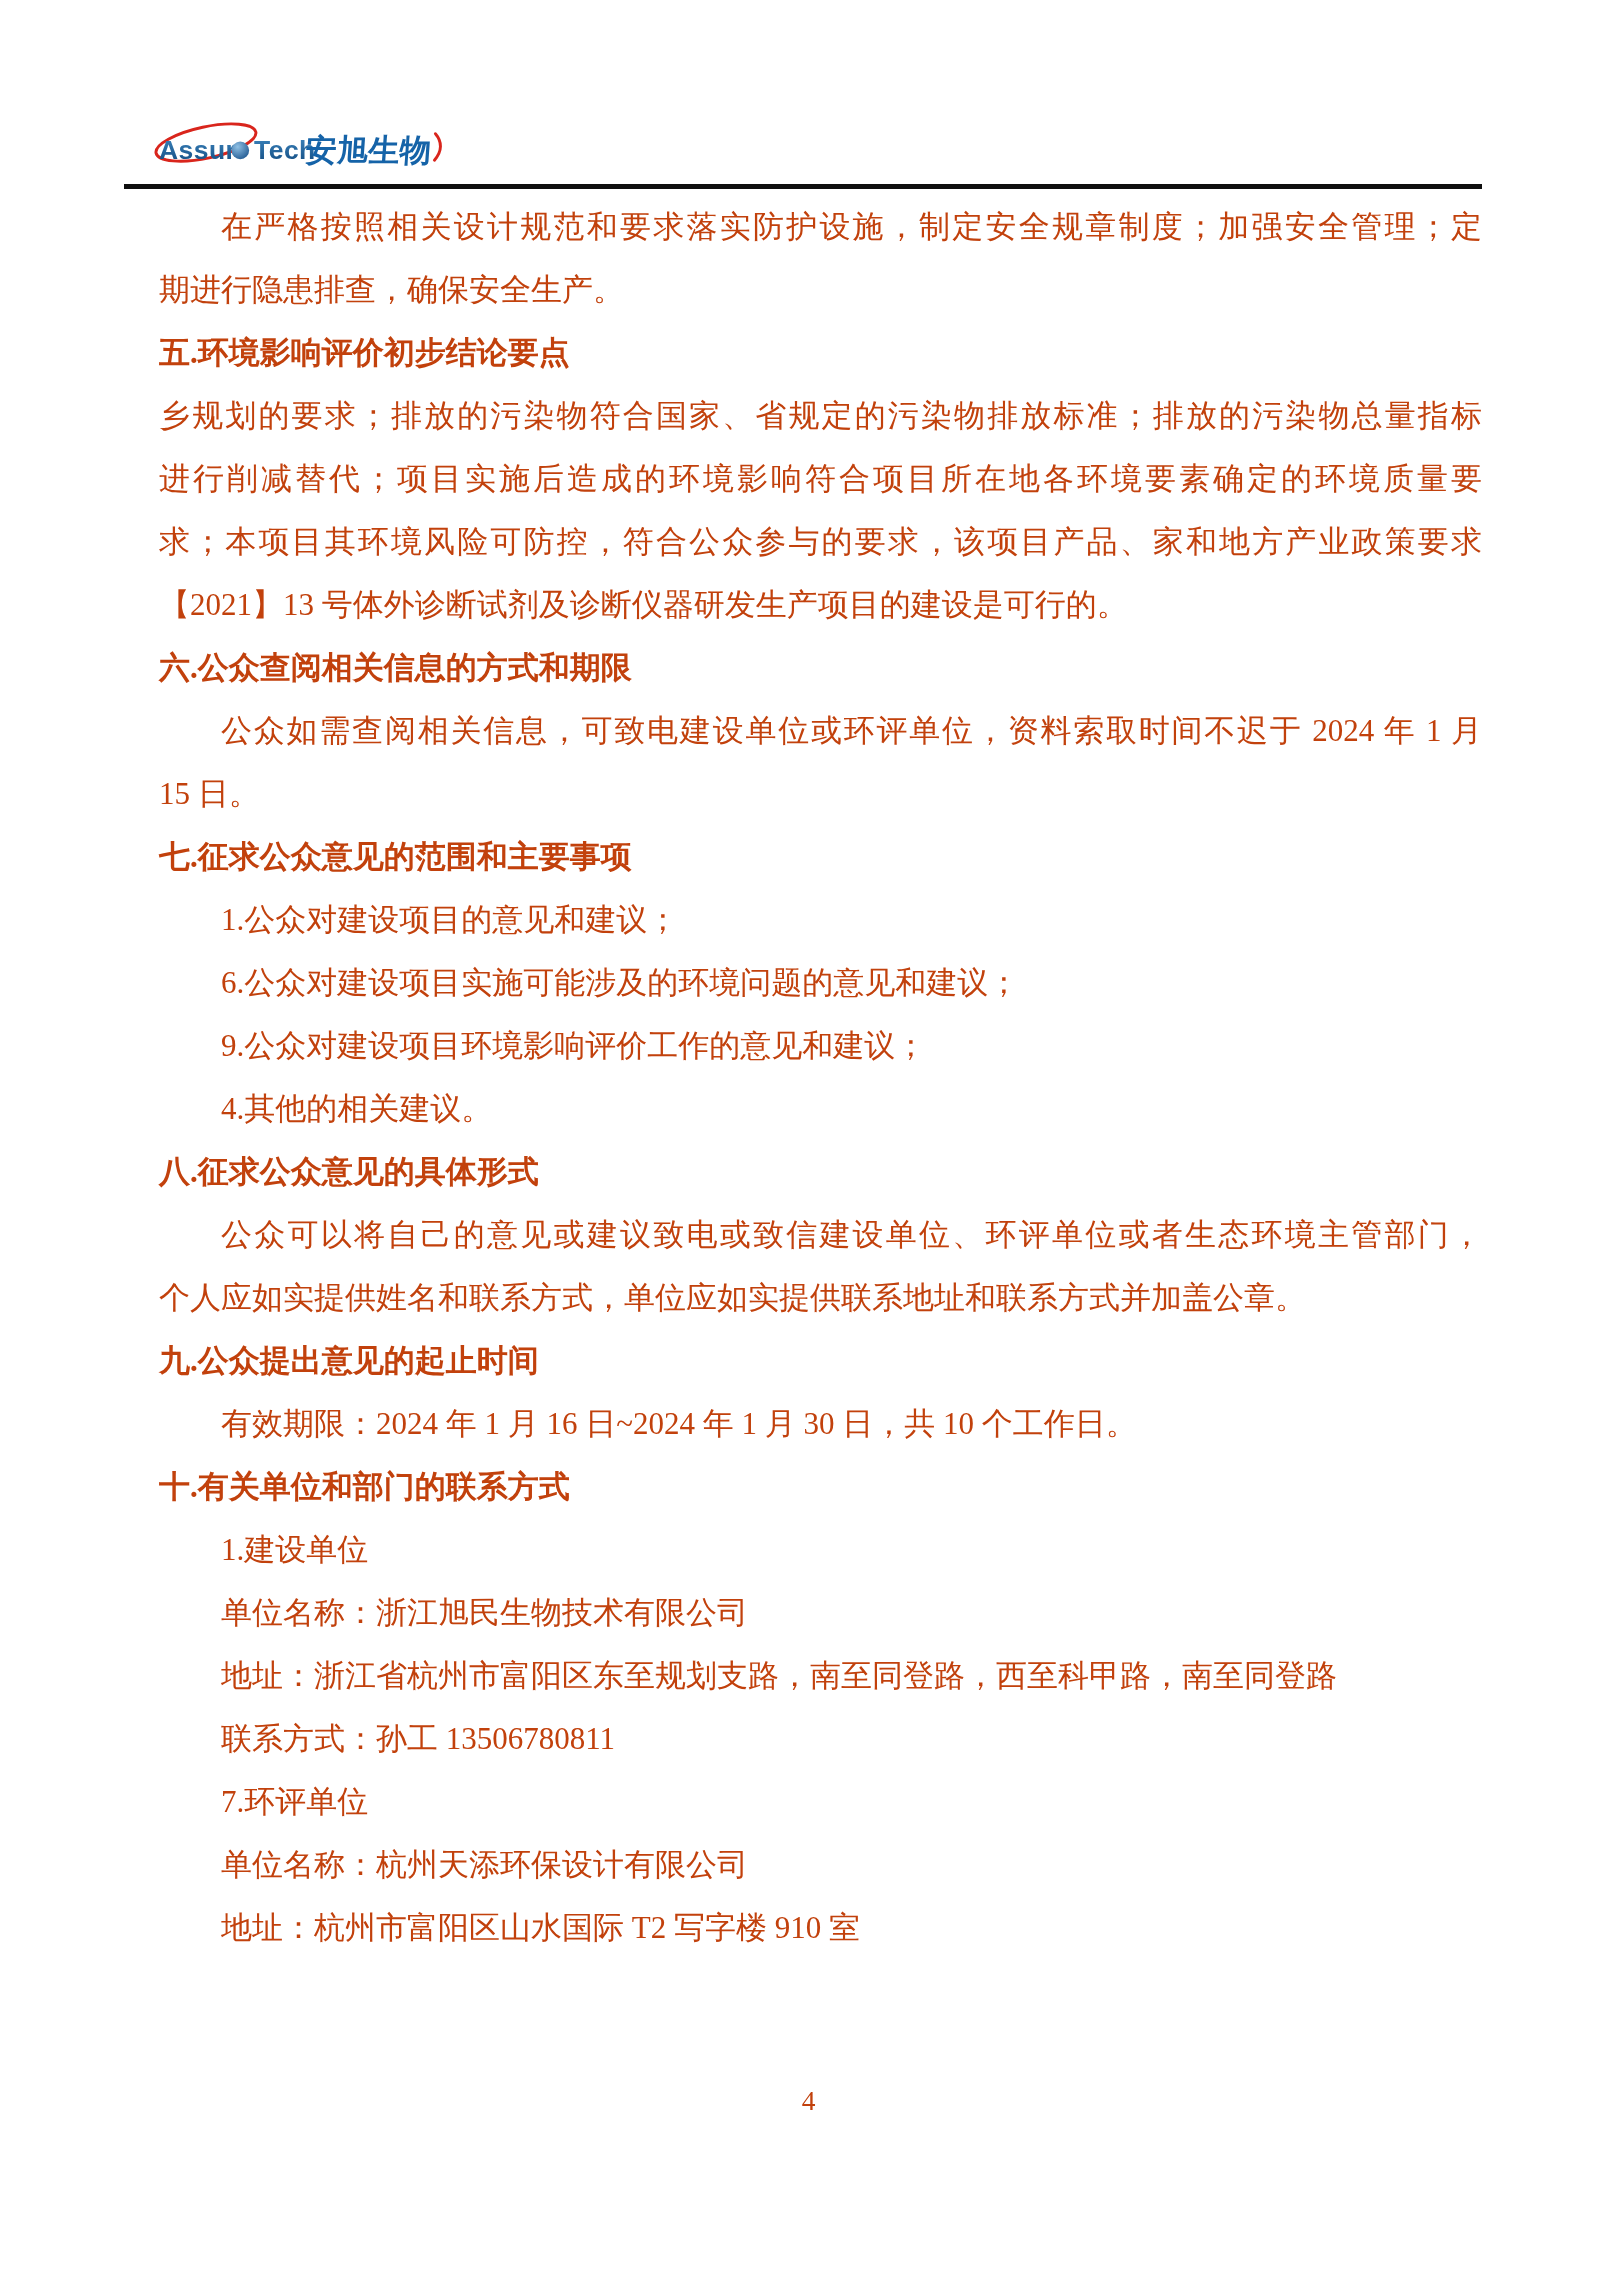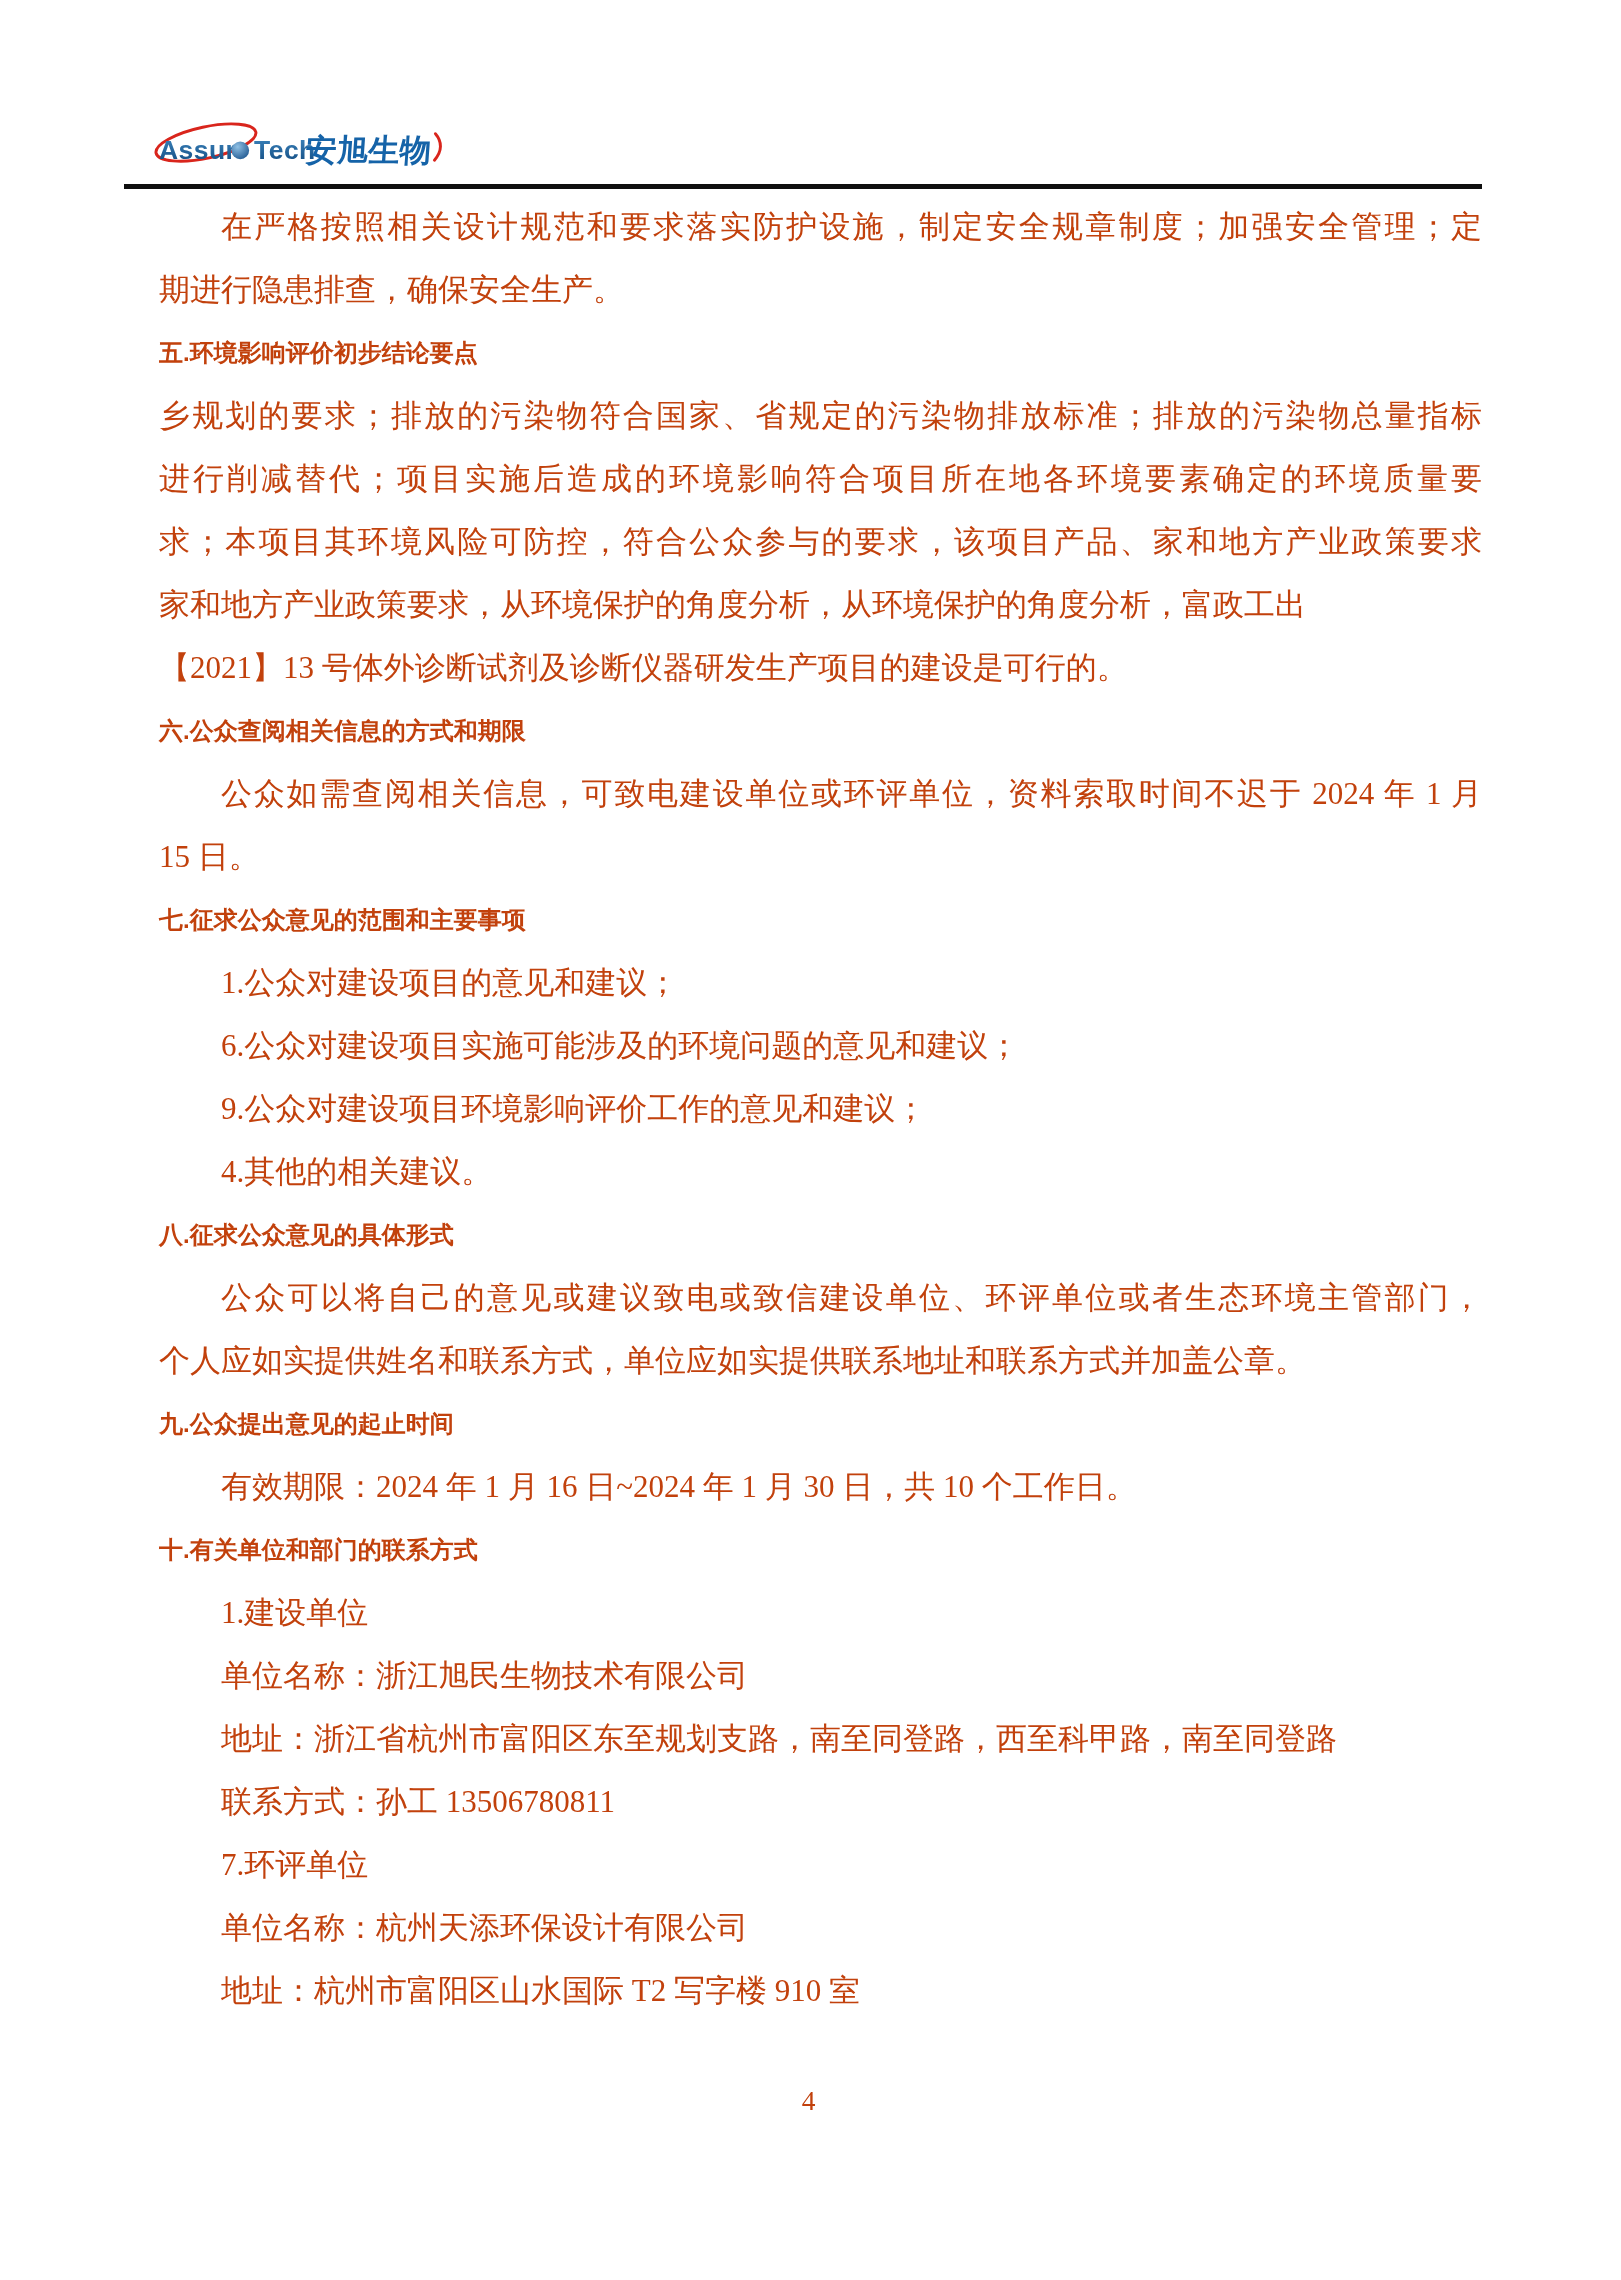--- a/index.html
+++ b/index.html
@@ -33,23 +33,23 @@
   .line {
     display:block;
     height:63px; line-height:63px;
     font-size:31px;
     white-space:normal;
     text-align:left;
   }
   .ind  { text-indent:2em; }
   .fill { text-align:justify; text-align-last:justify; }
   .h {
-    font-family:Liberation Sans, sans-serif;
+    font-family:Liberation Serif, serif;
     font-weight:bold;
-    font-size:24px;
+    font-size:31px;
   }
 
   .page-number {
     position:absolute; left:147px; top:2070px;
     width:1323px; height:63px; line-height:63px;
     text-align:center; font-size:27.4px;
   }
 </style>
 </head>
 <body>
@@ -77,21 +77,20 @@
 
   <div class="header-rule"></div>
 
   <div class="content">
     <div class="line ind fill">在严格按照相关设计规范和要求落实防护设施，制定安全规章制度；加强安全管理；定</div>
     <div class="line">期进行隐患排查，确保安全生产。</div>
     <div class="line h">五.环境影响评价初步结论要点</div>
     <div class="line fill">乡规划的要求；排放的污染物符合国家、省规定的污染物排放标准；排放的污染物总量指标</div>
     <div class="line fill">进行削减替代；项目实施后造成的环境影响符合项目所在地各环境要素确定的环境质量要</div>
     <div class="line fill">求；本项目其环境风险可防控，符合公众参与的要求，该项目产品、家和地方产业政策要求</div>
-    <div class="line">家和地方产业政策要求，从环境保护的角度分析，从环境保护的角度分析，富政工出</div>
     <div class="line">【2021】13 号体外诊断试剂及诊断仪器研发生产项目的建设是可行的。</div>
     <div class="line h">六.公众查阅相关信息的方式和期限</div>
     <div class="line ind fill">公众如需查阅相关信息，可致电建设单位或环评单位，资料索取时间不迟于 2024 年 1 月</div>
     <div class="line">15 日。</div>
     <div class="line h">七.征求公众意见的范围和主要事项</div>
     <div class="line ind">1.公众对建设项目的意见和建议；</div>
     <div class="line ind">6.公众对建设项目实施可能涉及的环境问题的意见和建议；</div>
     <div class="line ind">9.公众对建设项目环境影响评价工作的意见和建议；</div>
     <div class="line ind">4.其他的相关建议。</div>
     <div class="line h">八.征求公众意见的具体形式</div>

